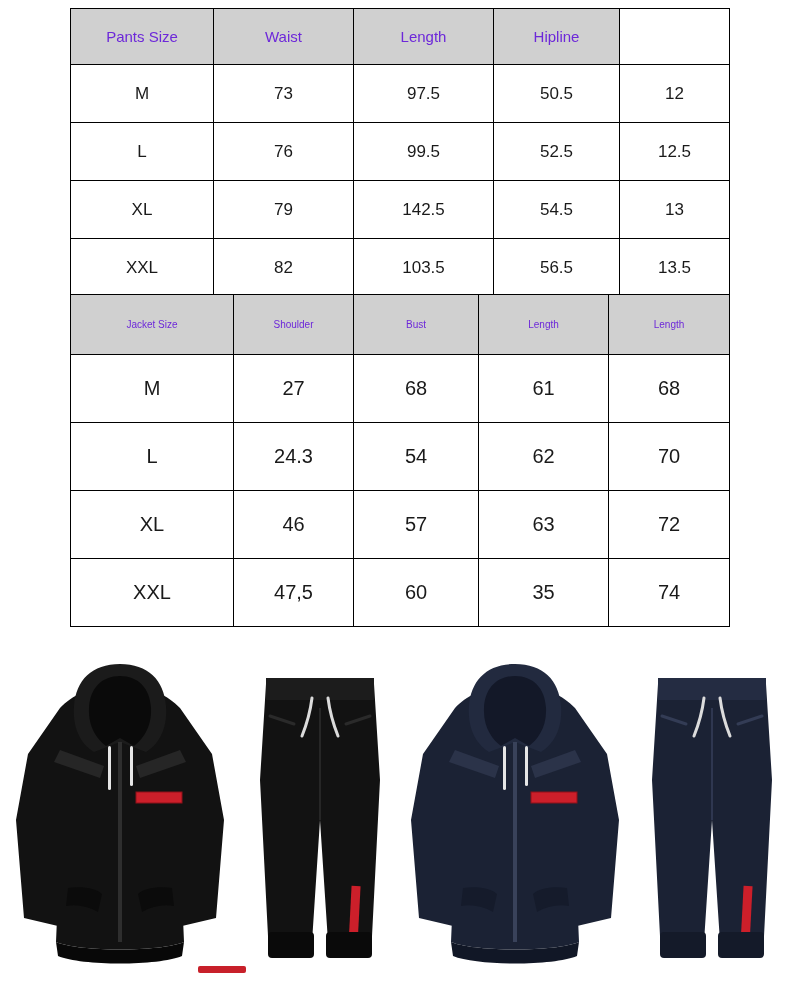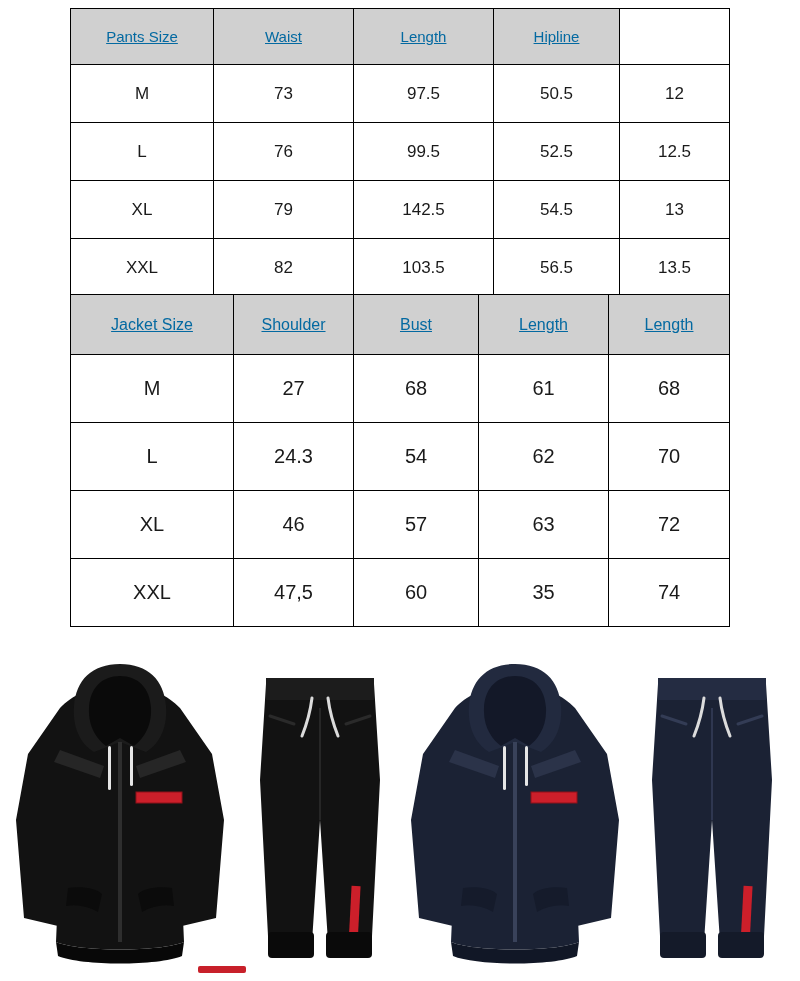--- a/index.html
+++ b/index.html
@@ -27,22 +27,21 @@
     text-align: center;
     vertical-align: middle;
     font-size: 17px;
     font-weight: 400;
     color: #1a1a1a;
     padding: 0;
   }
   .size-table tr.header-row td {
     background: #d0d0d0;
     font-size: 15px;
-    color: #0369a1;
-    text-decoration: underline;
+    color: #6d28d9;
   }
   .size-table tr.header-row td.blank-head {
     background: #ffffff;
   }
 
   
   #pants-table {
     left: 70px;
     top: 8px;
     width: 659px;
@@ -52,21 +51,21 @@
 
   
   #jacket-table {
     left: 70px;
     top: 294px;
     width: 659px;
   }
   #jacket-table tr { height: 68px; }
   #jacket-table tr.header-row { height: 60px; }
   #jacket-table td { font-size: 20px; }
-  #jacket-table tr.header-row td { font-size: 16px; }
+  #jacket-table tr.header-row td { font-size: 10px; }
 
   
   #product-photos {
     position: absolute;
     left: 0;
     top: 650px;
     width: 800px;
     height: 331px;
     background: #ffffff;
   }

